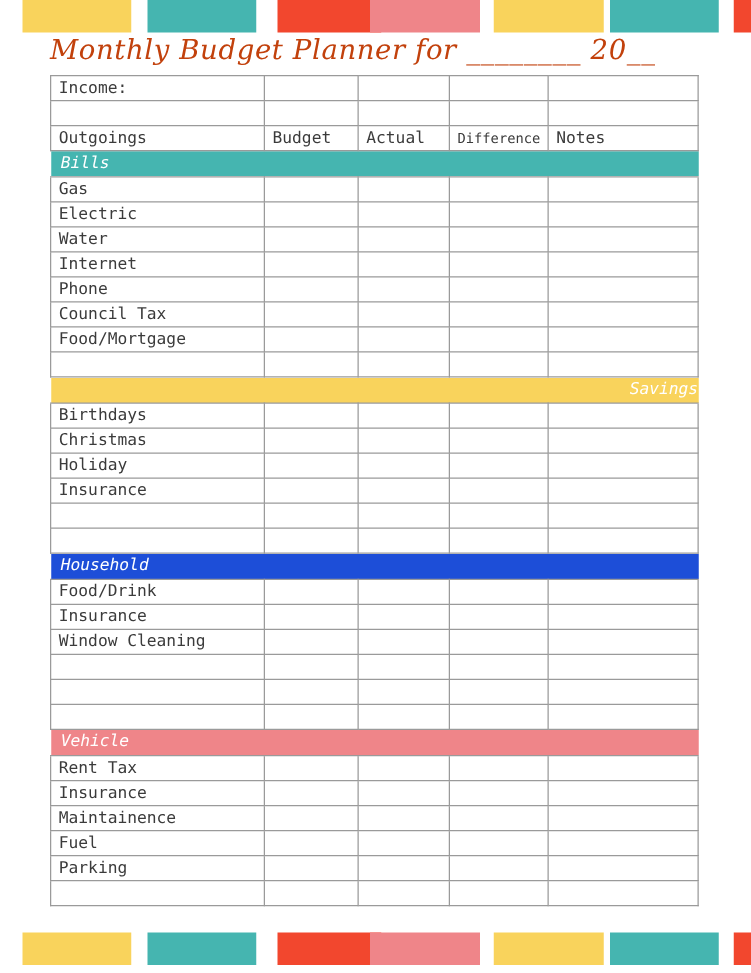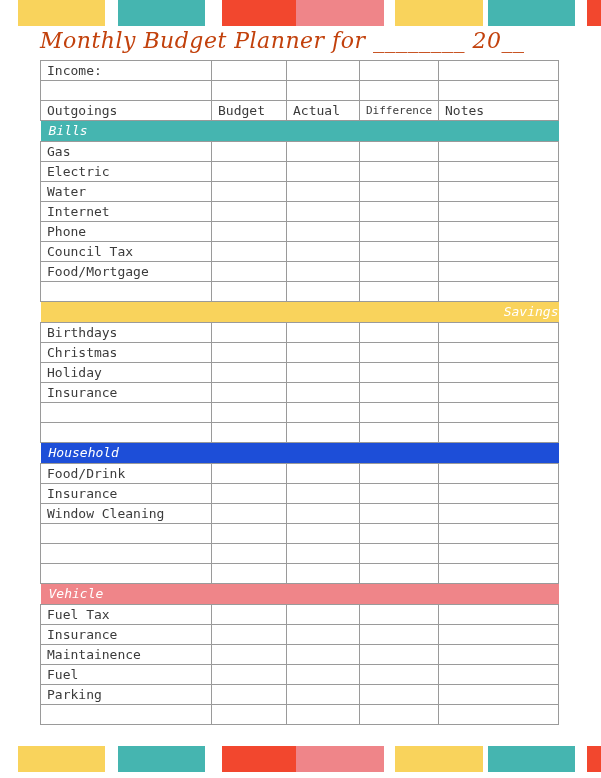--- a/index.html
+++ b/index.html
@@ -280,21 +280,21 @@
         <td></td>
         <td></td>
         <td></td>
         <td></td>
         <td></td>
       </tr>
       <tr class="section-row">
         <td colspan="5" style="background: rgb(239, 133, 137);">Vehicle</td>
       </tr>
       <tr>
-        <td>Fuel Tax</td>
+        <td>Rent Tax</td>
         <td></td>
         <td></td>
         <td></td>
         <td></td>
       </tr>
       <tr>
         <td>Insurance</td>
         <td></td>
         <td></td>
         <td></td>

